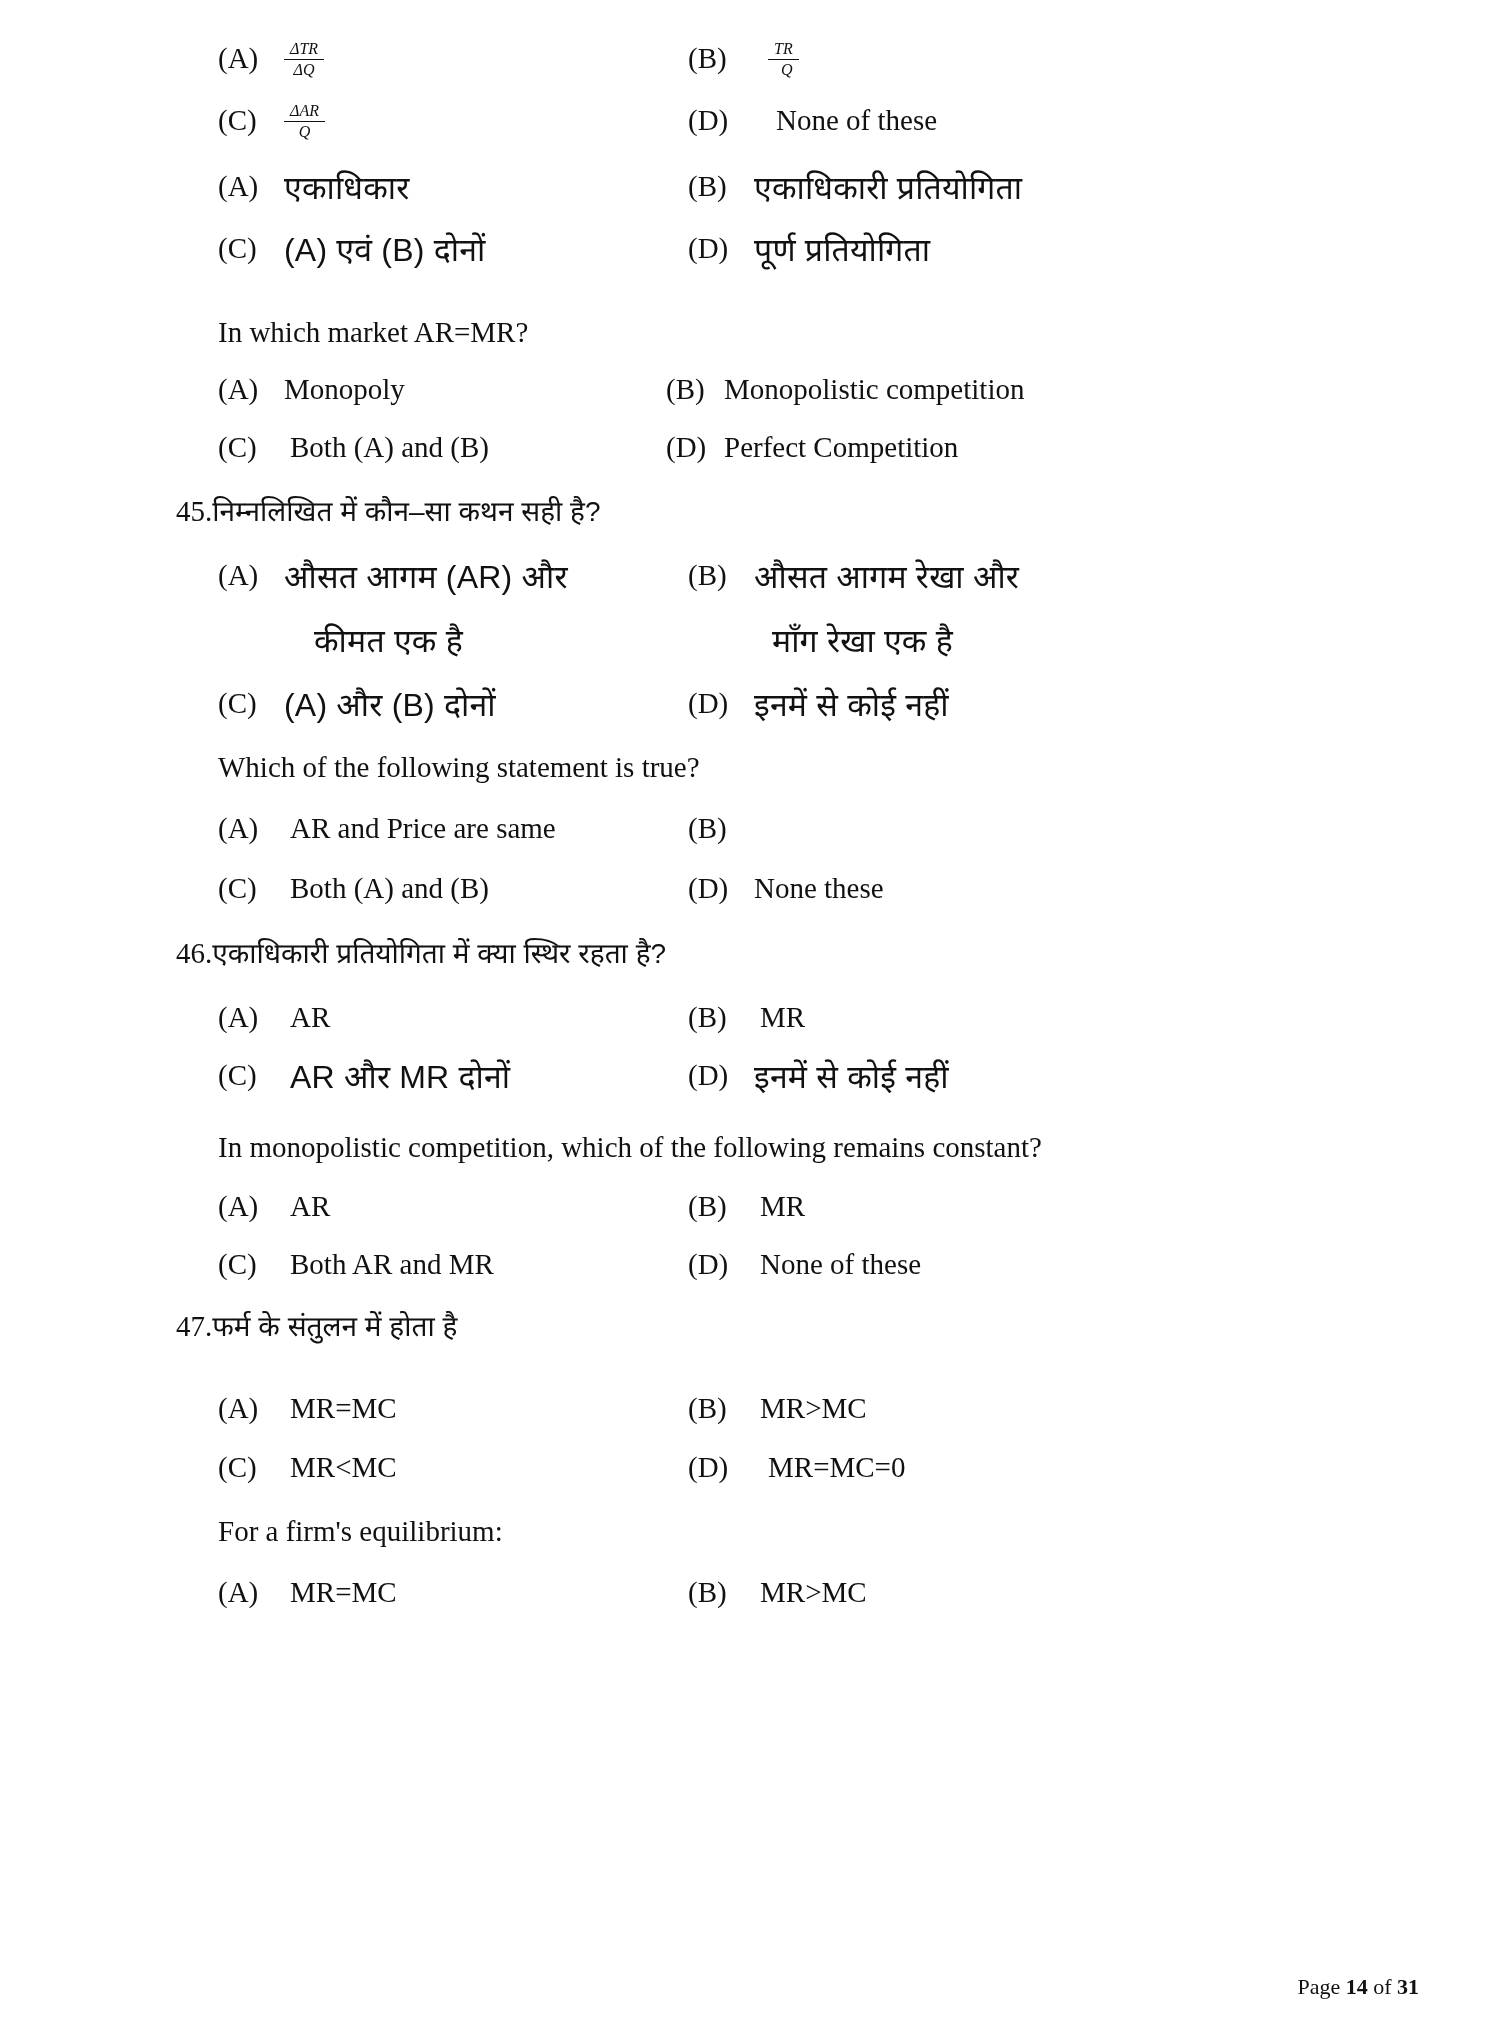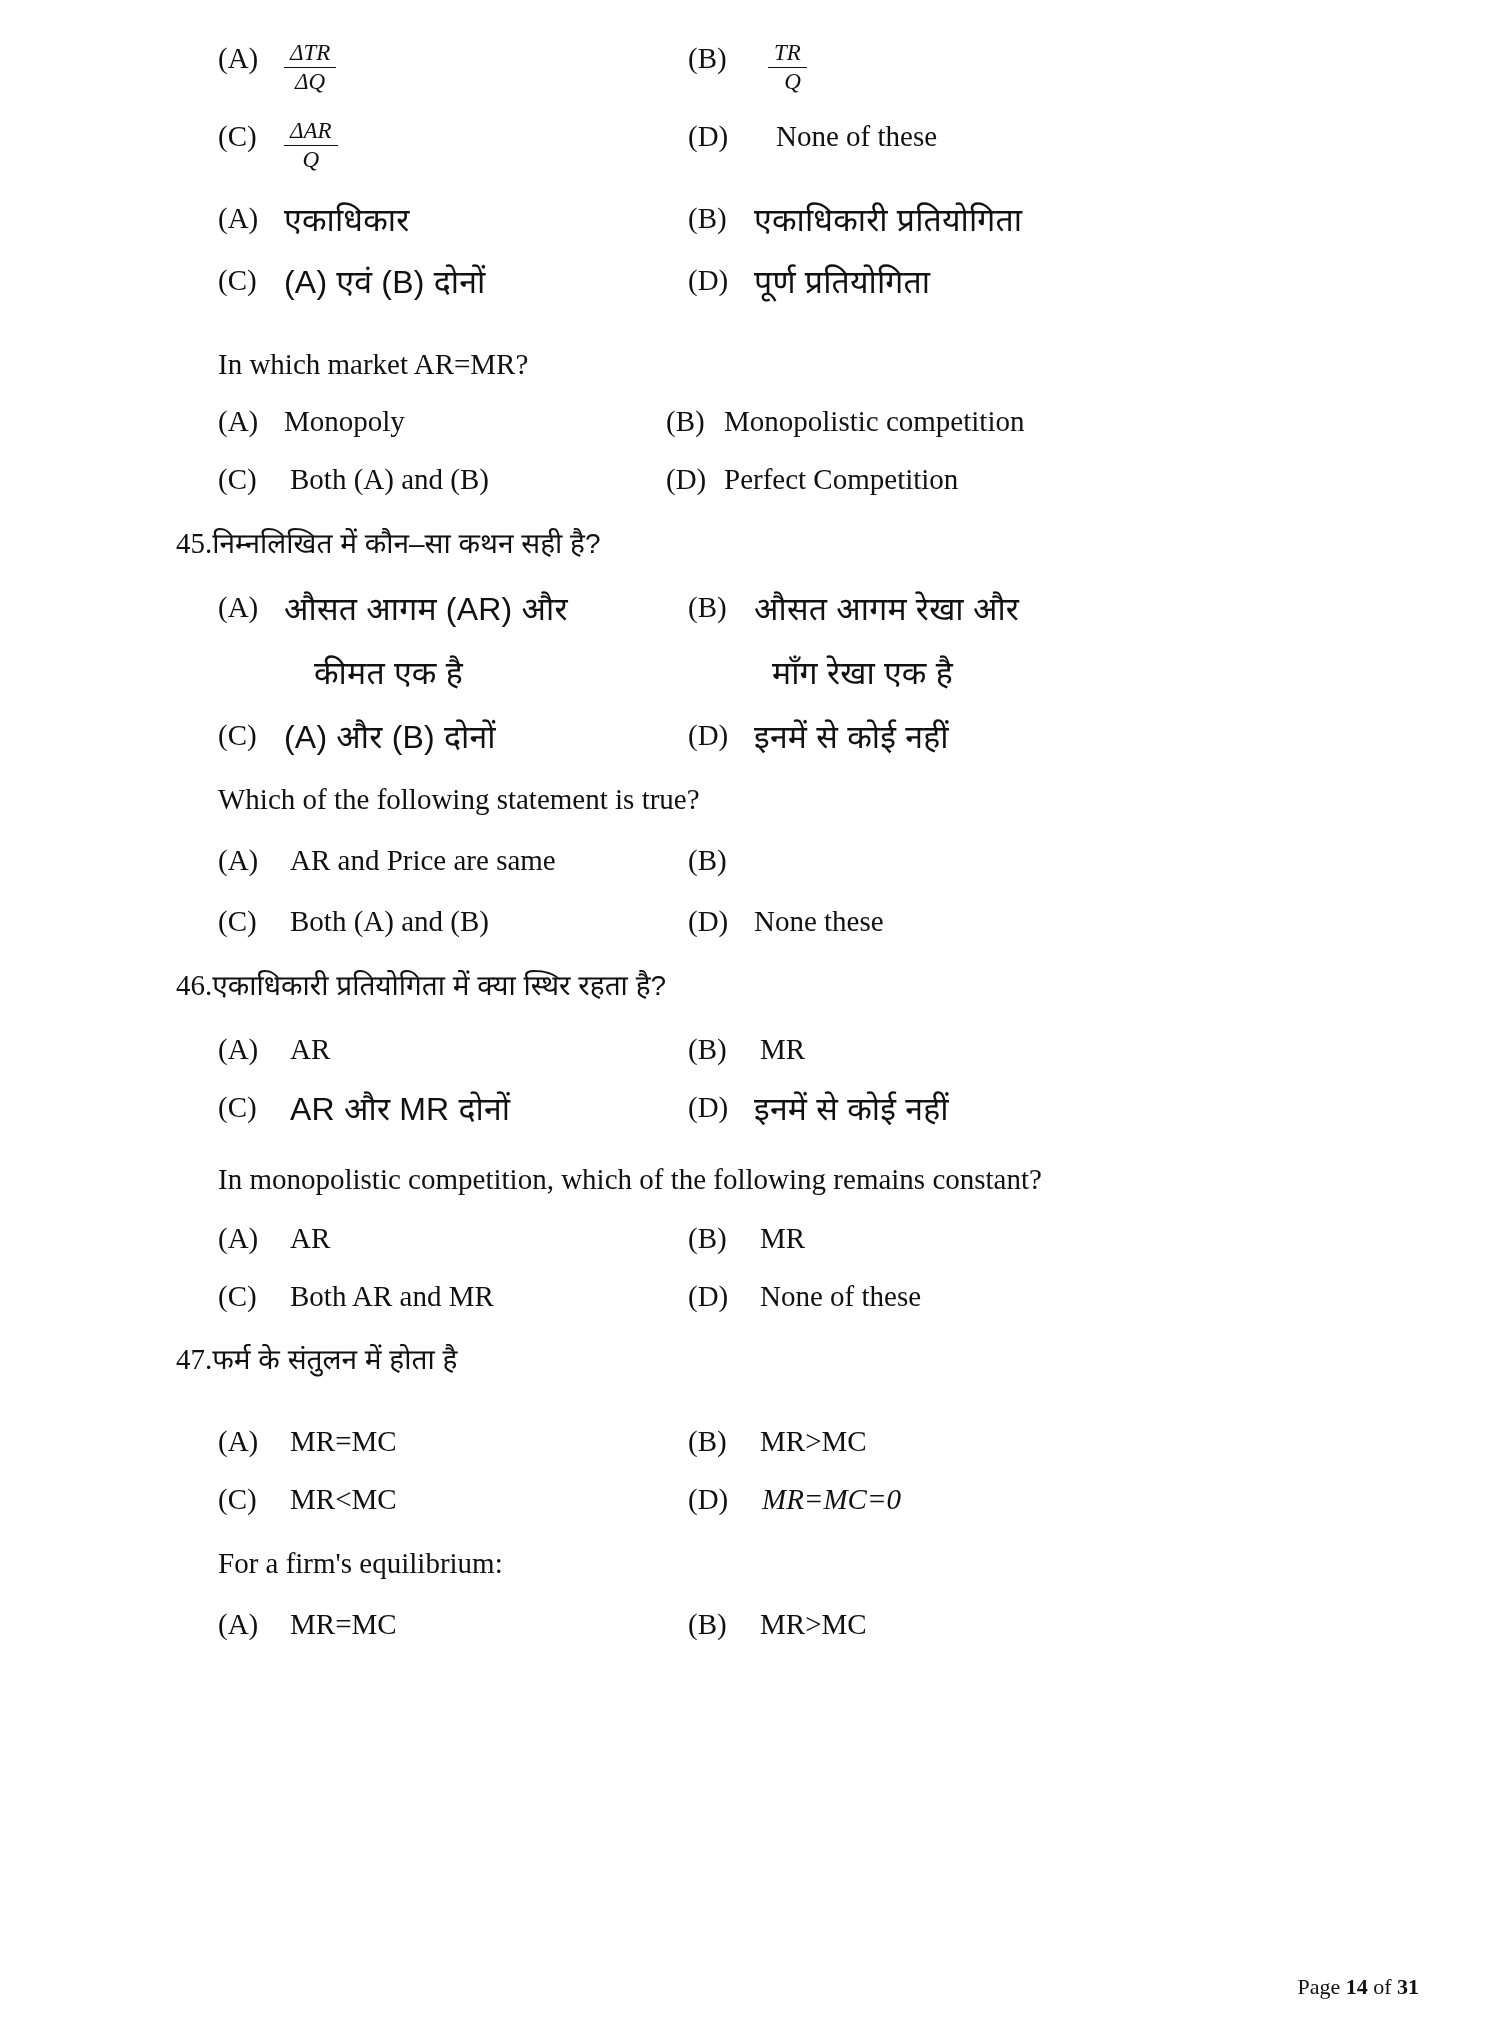--- a/index.html
+++ b/index.html
@@ -69,21 +69,21 @@
     font-size: 29px;
     padding: 0 6px;
   }
   
   .frac {
     display: inline-block;
     text-align: center;
     vertical-align: middle;
     font-family: "Liberation Serif", serif;
     font-style: italic;
-    font-size: 23px;
+    font-size: 16px;
     line-height: 1.15;
   }
   .frac .num {
     display: block;
     padding: 0 6px 1px 6px;
     border-bottom: 1.6px solid #111;
   }
   .frac .den {
     display: block;
     padding: 1px 6px 0 6px;
@@ -305,21 +305,21 @@
     </div>
   </div>
 
   <div class="opt-row" style="margin-top:22px;">
     <div class="col-left">
       <span class="lbl">(C)</span>
       <span class="txt" style="margin-left:6px;">MR&lt;MC</span>
     </div>
     <div class="col-right">
       <span class="lbl">(D)</span>
-      <span class="txt" style="margin-left:8px;font-style:italic;">MR=MC=0</span>
+      <span class="txt" style="margin-left:14px;">MR=MC=0</span>
     </div>
   </div>
 
   <div class="stmt" style="margin-top:30px;">For a firm's equilibrium:</div>
 
   <div class="opt-row" style="margin-top:26px;">
     <div class="col-left">
       <span class="lbl">(A)</span>
       <span class="txt" style="margin-left:6px;">MR=MC</span>
     </div>

